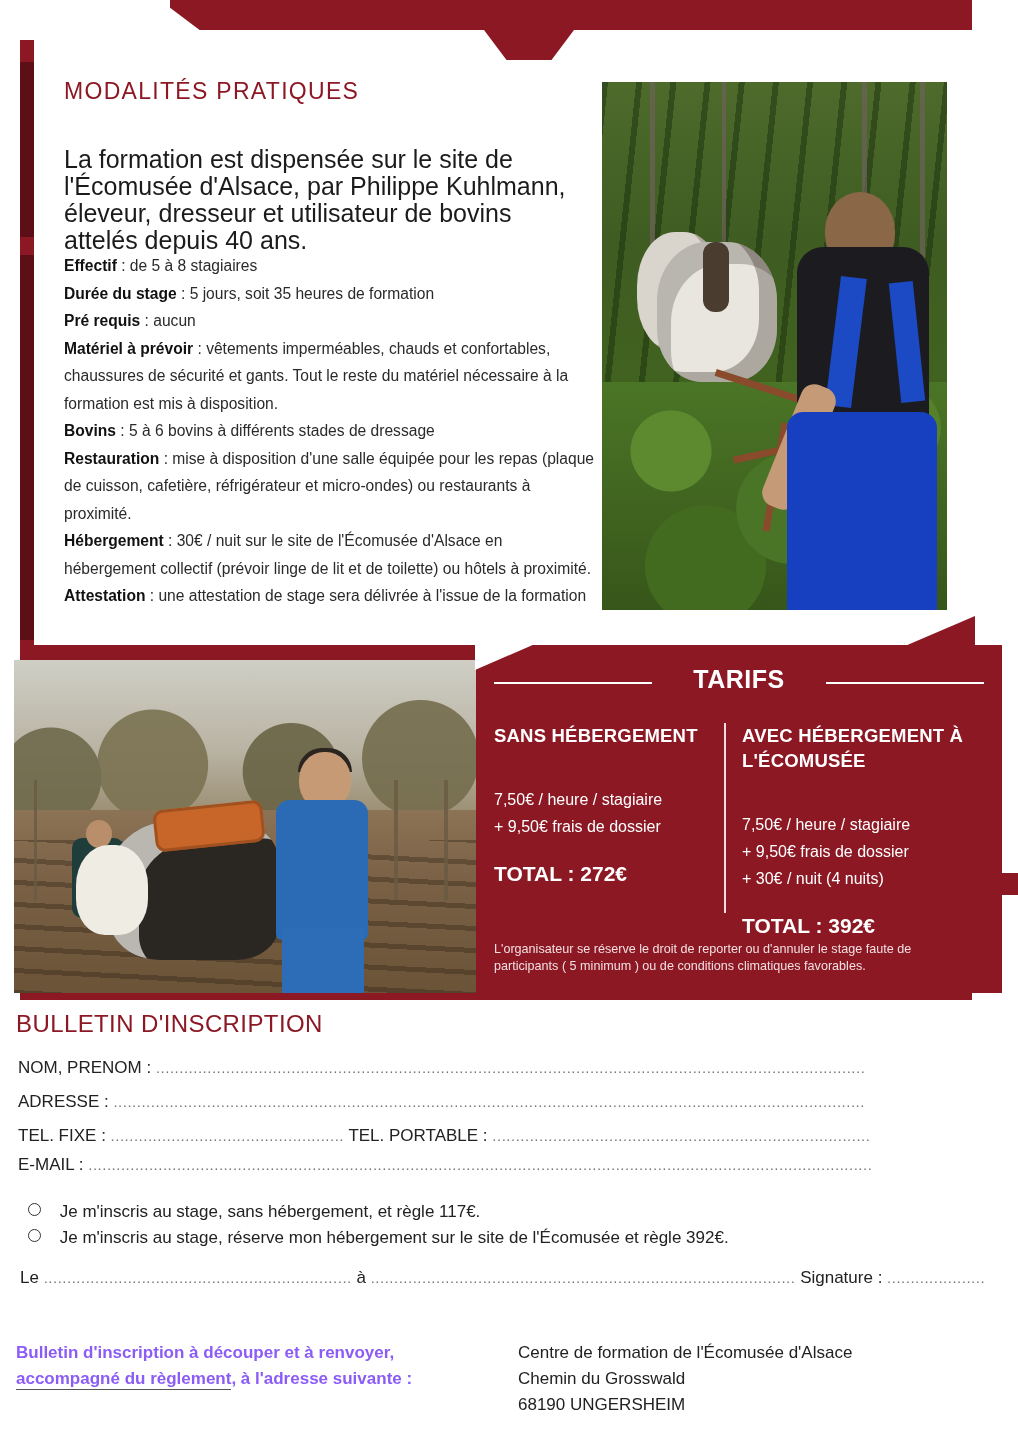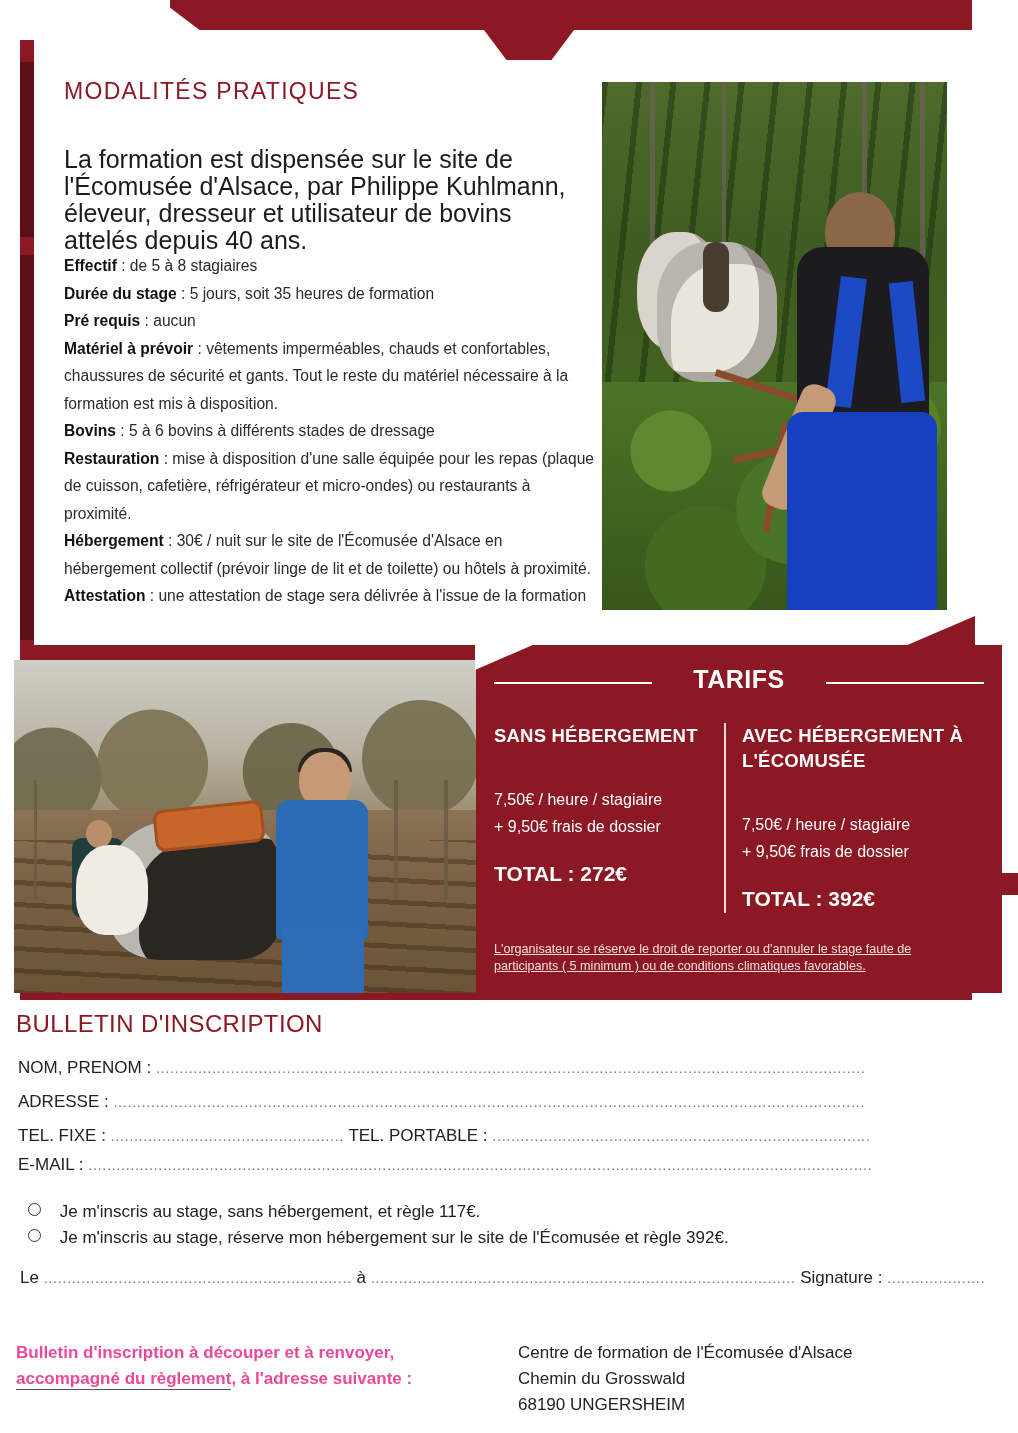--- a/index.html
+++ b/index.html
@@ -405,21 +405,20 @@
     font-size: 21px;
     font-weight: 700;
   }
   .tarif-note {
     position: absolute;
     left: 18px; bottom: 18px;
     width: 484px;
     font-size: 12.6px;
     line-height: 17px;
     color: #f2dfe1;
-    text-decoration: underline;
   }
 
   
   .bulletin {
     position: absolute;
     left: 0; top: 1000px;
     width: 1018px; height: 433px;
     background: #ffffff;
     z-index: 5;
     padding-left: 32px;
@@ -477,21 +476,21 @@
     white-space: nowrap;
     overflow: hidden;
   }
 
   .footer-left {
     position: absolute;
     left: 16px; top: 340px;
     width: 480px;
     font-size: 17px;
     line-height: 26px;
-    color: #ec4899;
+    color: #8b5cf6;
     font-weight: 600;
   }
   .footer-left .u { border-bottom: 1.5px solid #555; padding-bottom: 1px; }
   .footer-right {
     position: absolute;
     left: 518px; top: 340px;
     width: 470px;
     font-size: 17px;
     line-height: 26px;
     color: #222;
@@ -595,20 +594,21 @@
       <div>+ 9,50€ frais de dossier</div>
     </div>
     <div class="tarif-total">TOTAL : 272€</div>
   </div>
 
   <div class="tarif-col right">
     <div class="tarif-head">AVEC HÉBERGEMENT À L'ÉCOMUSÉE</div>
     <div class="tarif-lines">
       <div>7,50€ / heure / stagiaire</div>
       <div>+ 9,50€ frais de dossier</div>
+      <div>+ 30€ / nuit (4 nuits)</div>
     </div>
     <div class="tarif-total">TOTAL : 392€</div>
   </div>
 
   <div class="tarif-note">L'organisateur se réserve le droit de reporter ou d'annuler le stage faute de participants ( 5 minimum ) ou de conditions climatiques favorables.</div>
 </div>
 
 <div class="deco-right"></div>
 
 <div class="bulletin">

